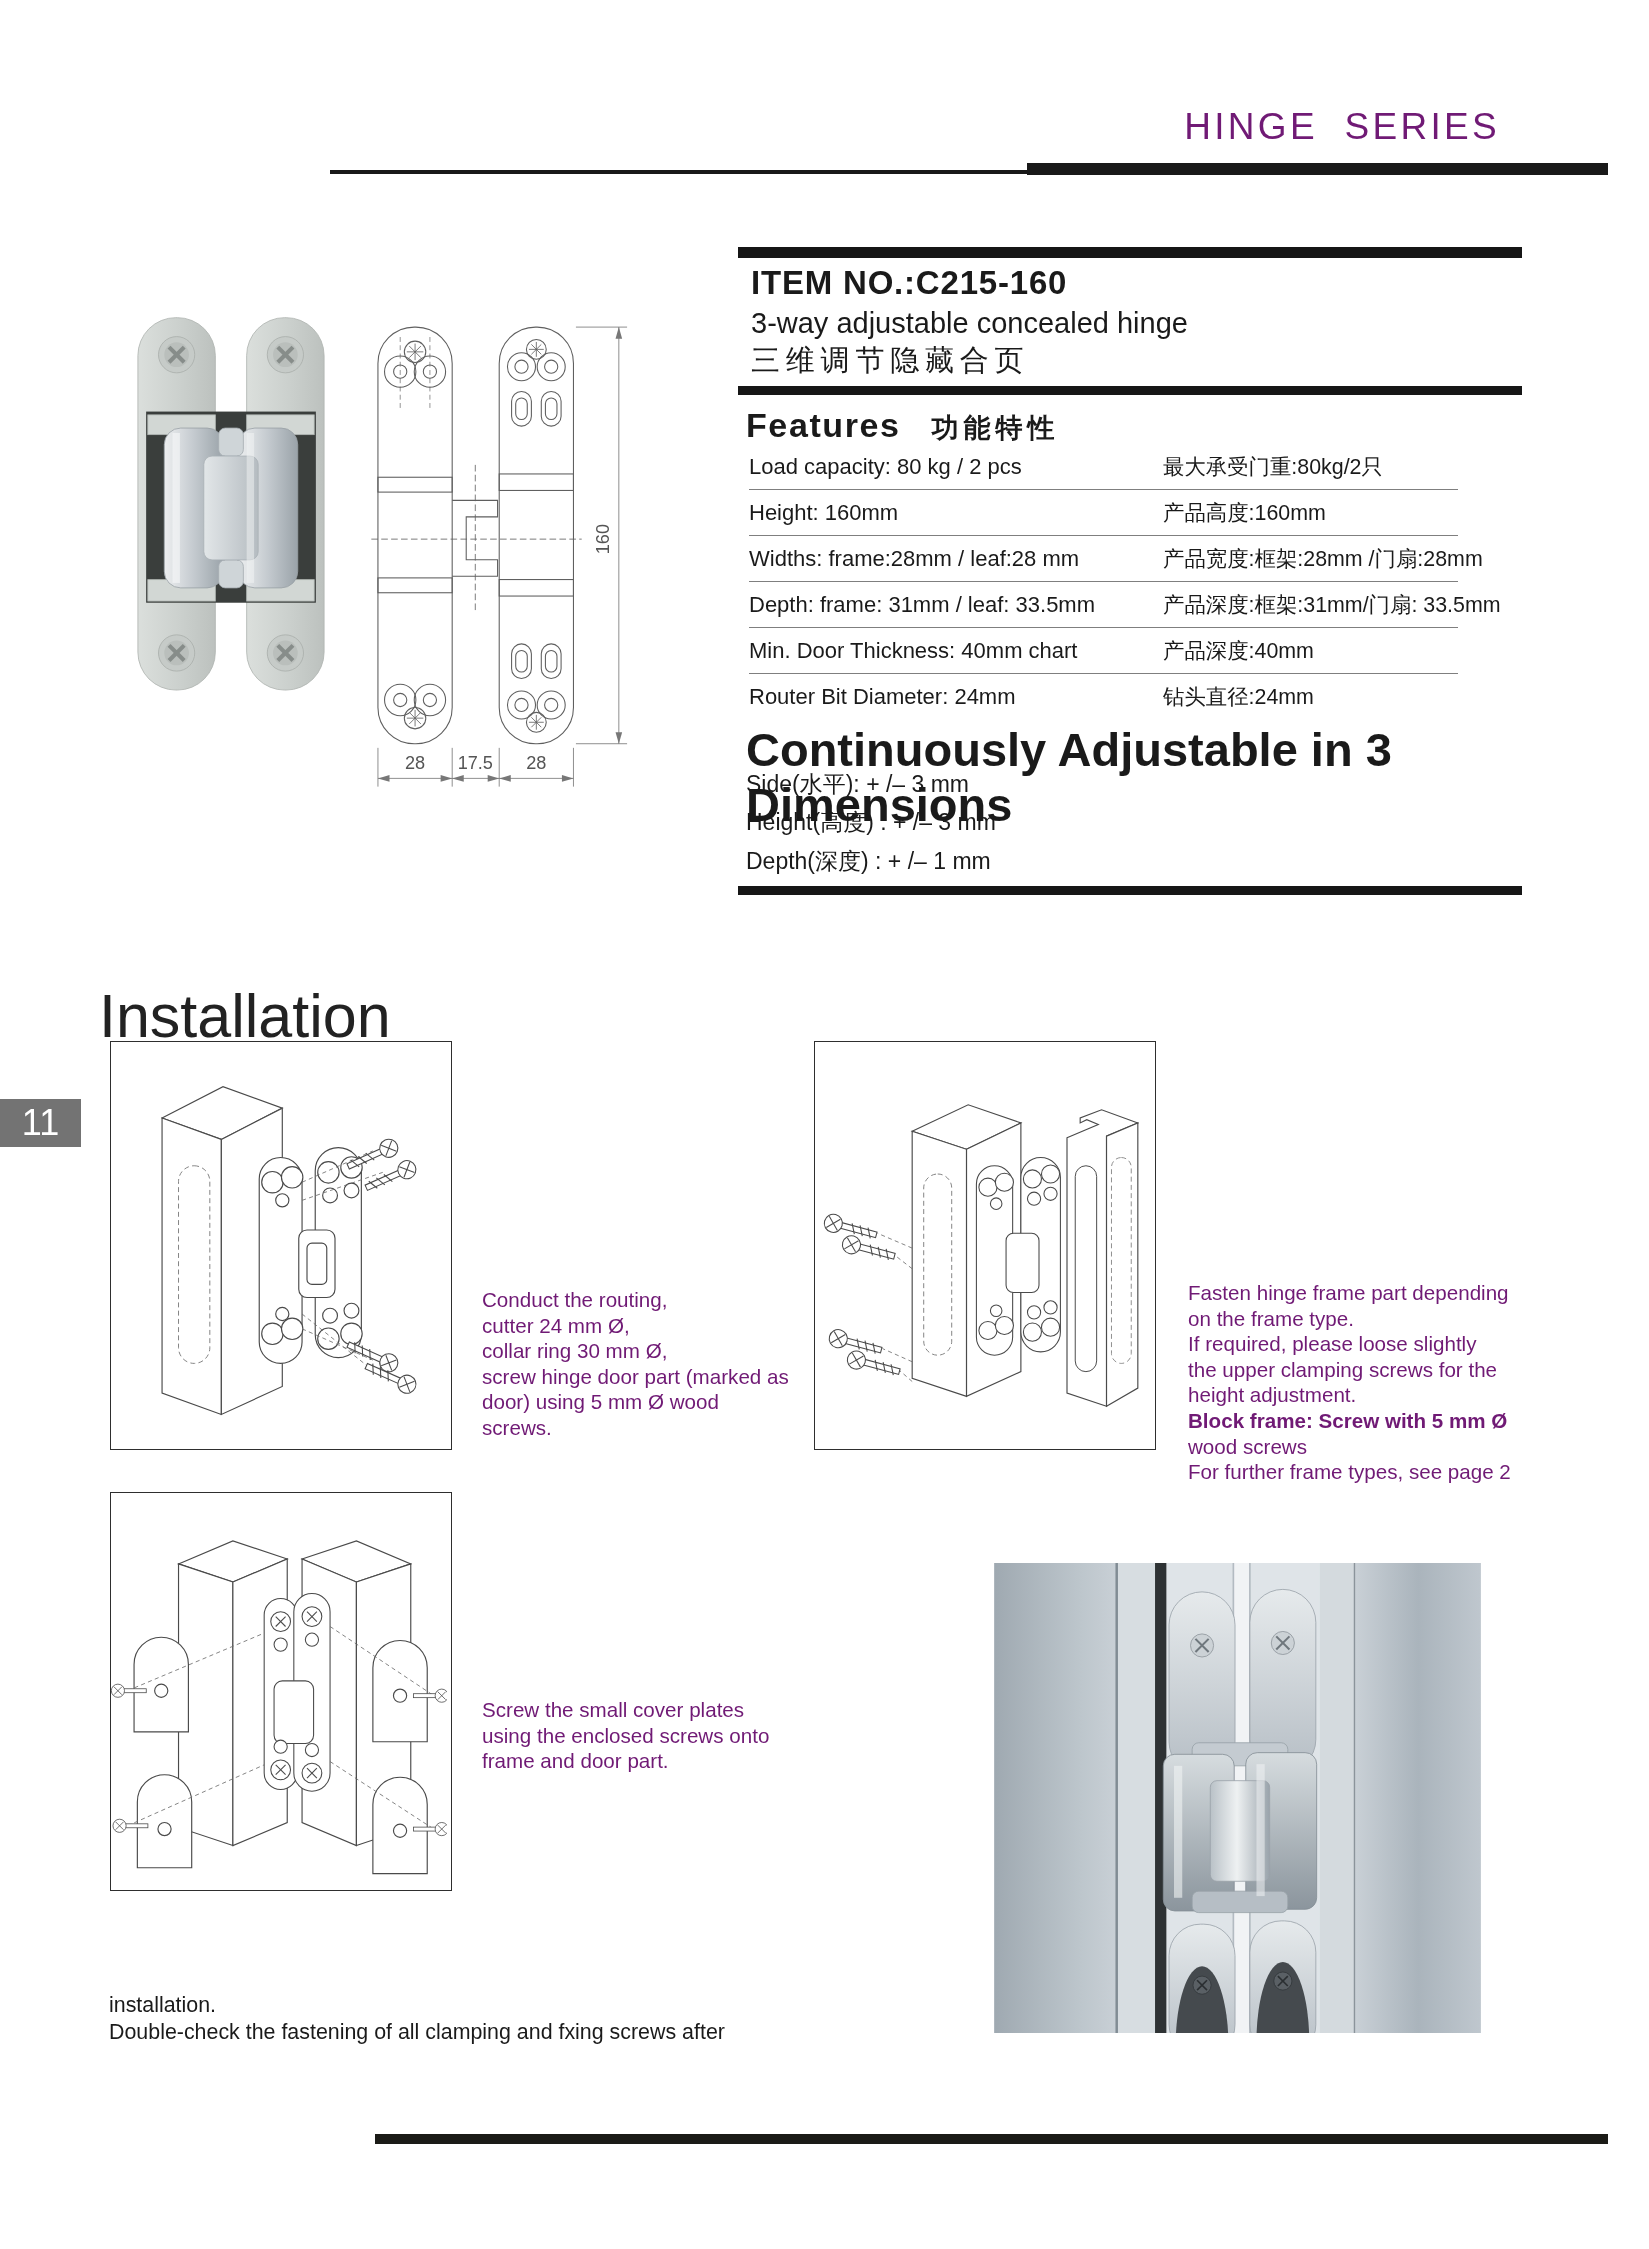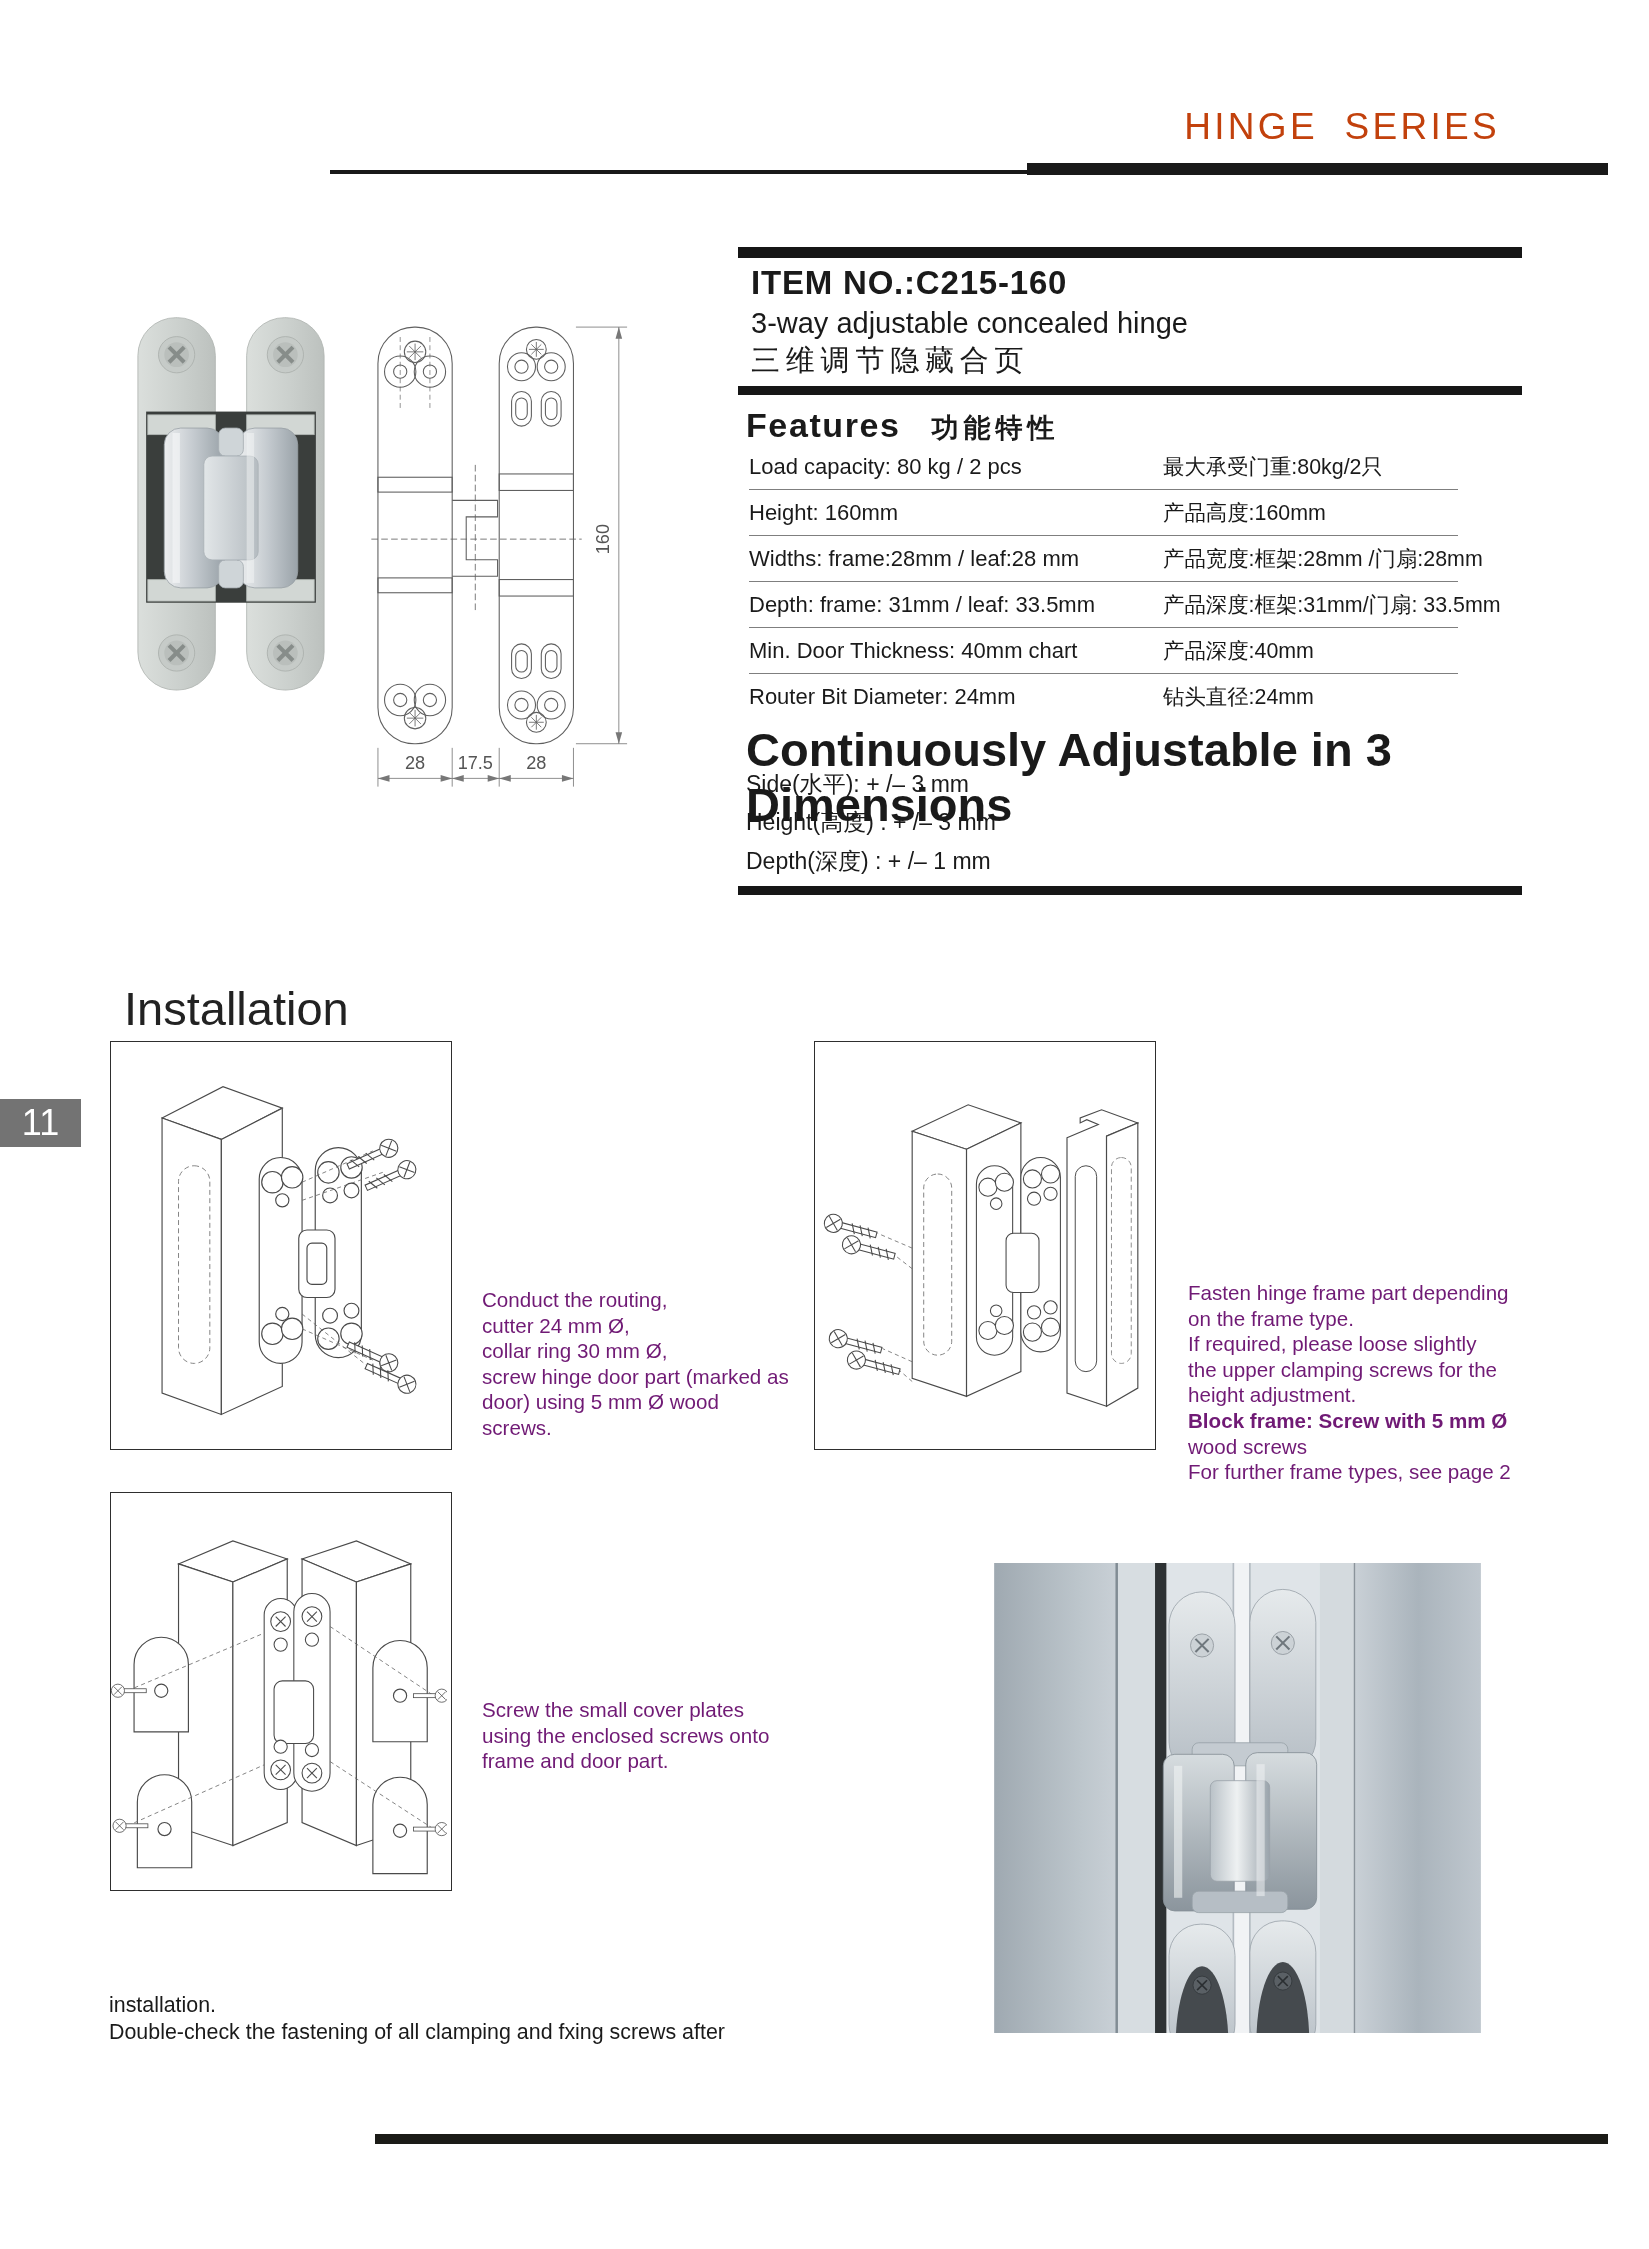--- a/index.html
+++ b/index.html
@@ -1,21 +1,21 @@
 <!DOCTYPE html>
 <html style="font-size:13px"><head>
 <meta charset="utf-8">
 <style>
   html,body{margin:0;padding:0;background:#e8e8e8;}
   .page{position:relative;width:1650px;height:2250px;background:#ffffff;
         font-family:"Liberation Sans",sans-serif;color:#1a1a1a;overflow:hidden;}
   .abs{position:absolute;}
 
   
-  .series-title{top:106px;right:150px;font-size:37px;letter-spacing:3.3px;word-spacing:13px;color:#c2410c;}
+  .series-title{top:106px;right:150px;font-size:37px;letter-spacing:3.3px;word-spacing:13px;color:#701a75;}
   .hr-thick{left:1027px;top:163px;width:581px;height:12.4px;background:#191919;}
   .hr-thin{left:330px;top:170px;width:699px;height:4.1px;background:#191919;}
 
   
   .rule1{left:738px;top:247px;width:784px;height:10.7px;background:#161616;}
   .rule2{left:738px;top:386px;width:784px;height:9px;background:#161616;}
   .rule3{left:738px;top:886px;width:784px;height:9px;background:#161616;}
   .item-no{left:751px;top:264px;font-size:33px;font-weight:700;letter-spacing:0.8px;}
   .sub-en{left:751px;top:307px;font-size:29px;}
   .sub-zh{left:751px;top:341px;font-size:29px;letter-spacing:5.8px;}
@@ -25,21 +25,21 @@
   .ftable{left:749px;top:444px;width:709px;}
   .frow{position:relative;height:45px;border-bottom:1.6px solid #7f7f7f;display:flex;align-items:center;}
   .frow:last-child{border-bottom:none;}
   .fen{font-size:22px;width:408px;}
   .fzh{font-size:21.4px;position:absolute;left:414px;white-space:nowrap;}
   .adj-title{left:746px;top:722px;font-size:47px;font-weight:700;}
   .adj-line{font-size:23px;left:746px;}
   .adj1{top:769px;} .adj2{top:807px;} .adj3{top:846px;}
 
   
-  .install-hd{left:124px;top:981px;font-size:47px;color:#222;}
+  .install-hd{left:99px;top:981px;font-size:61px;color:#222;}
   .page-tab{left:0;top:1099px;width:81px;height:48px;background:#737373;color:#fff;
             display:flex;align-items:center;justify-content:center;font-size:36px;}
   .dbox{border:1.6px solid #2e2e2e;background:#fff;}
   .box1{left:110px;top:1041px;width:340px;height:407px;}
   .box2{left:814px;top:1041px;width:340px;height:407px;}
   .box3{left:110px;top:1492px;width:340px;height:397px;}
   .tblock{font-size:20.6px;line-height:25.6px;color:#701a75;}
   .t1{left:482px;top:1287px;width:363px;}
   .t2{left:1188px;top:1280px;width:429px;}
   .t3{left:482px;top:1697px;width:371px;}

